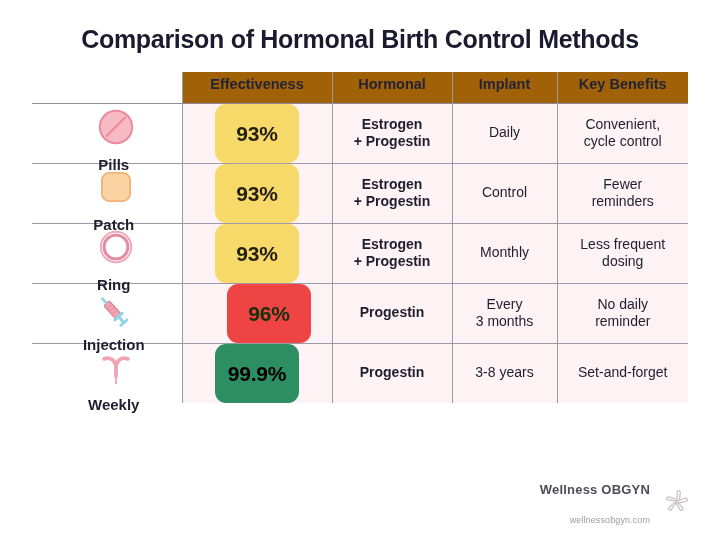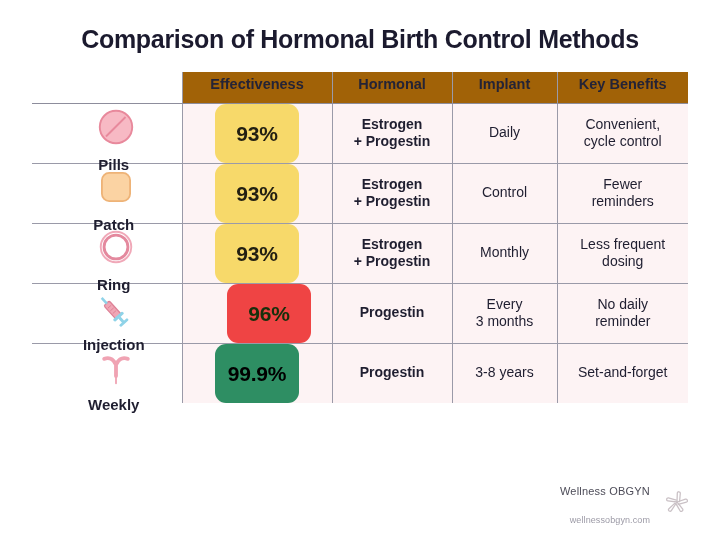--- a/index.html
+++ b/index.html
@@ -134,22 +134,22 @@
   .footer {
     position: absolute;
     right: 28px;
     bottom: 16px;
     display: flex;
     align-items: center;
     gap: 12px;
   }
   .footer-text { text-align: right; }
   .brand-name {
-    font-size: 11px;
-    font-weight: normal;
+    font-size: 13px;
+    font-weight: bold;
     color: #4d4c58;
     letter-spacing: 0.2px;
     margin-top: 6px;
   }
   .brand-url {
     font-size: 9px;
     color: #9c9aa6;
     margin-top: 18px;
     letter-spacing: 0.1px;
   }

